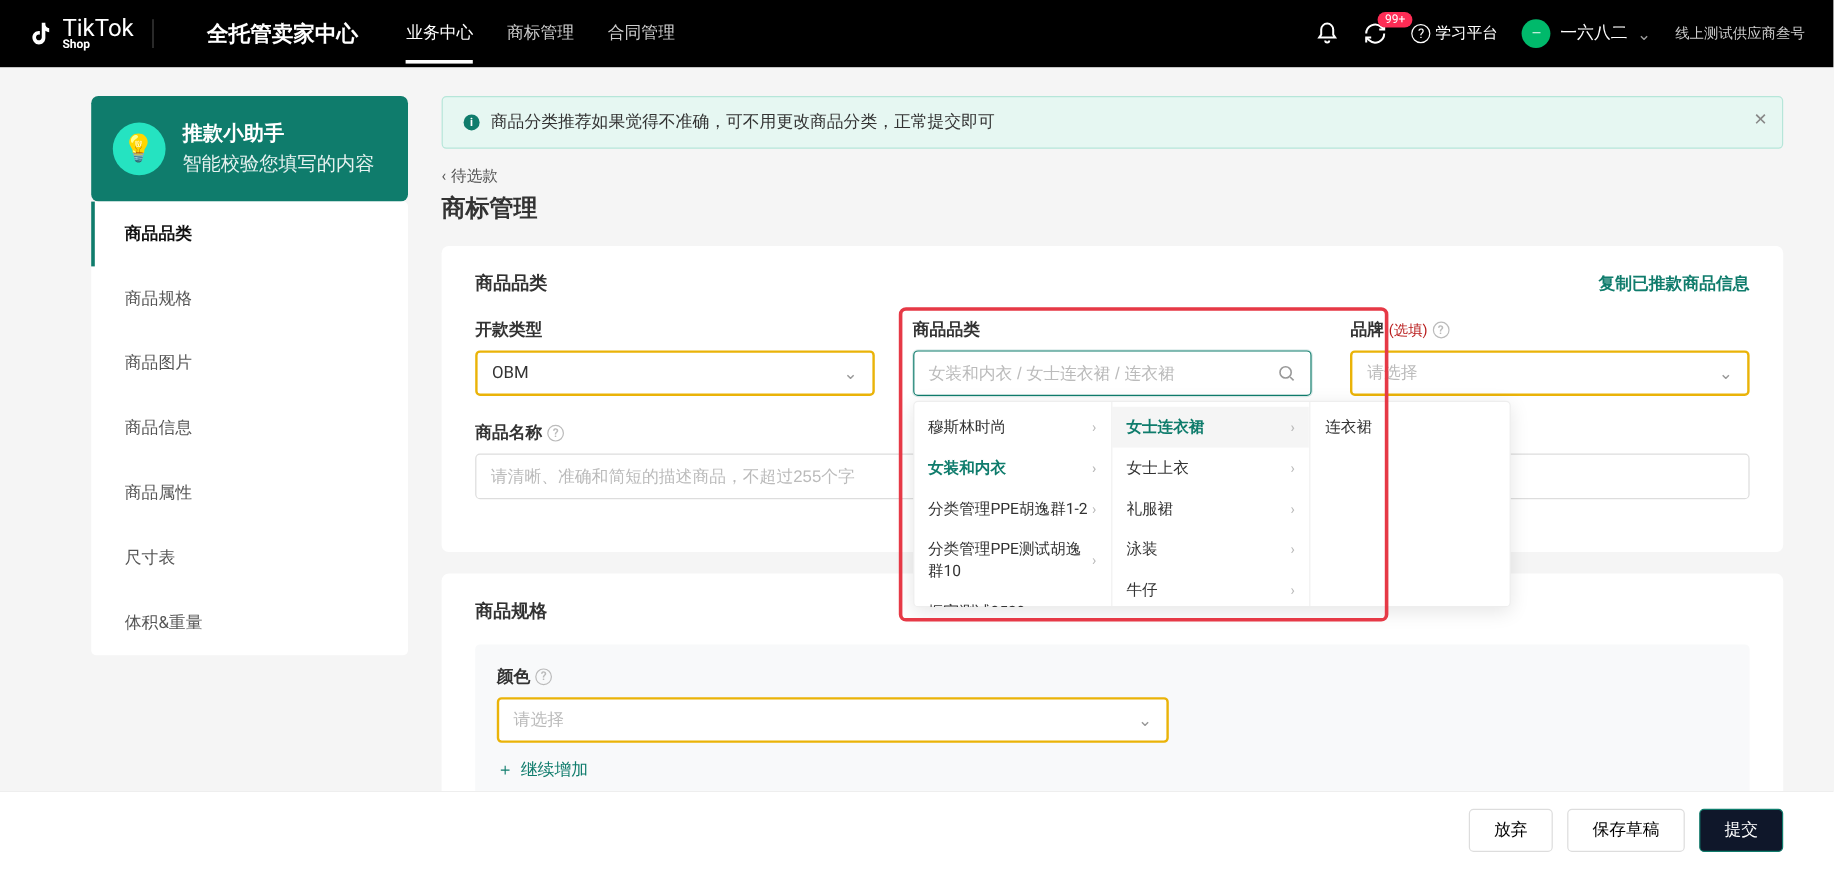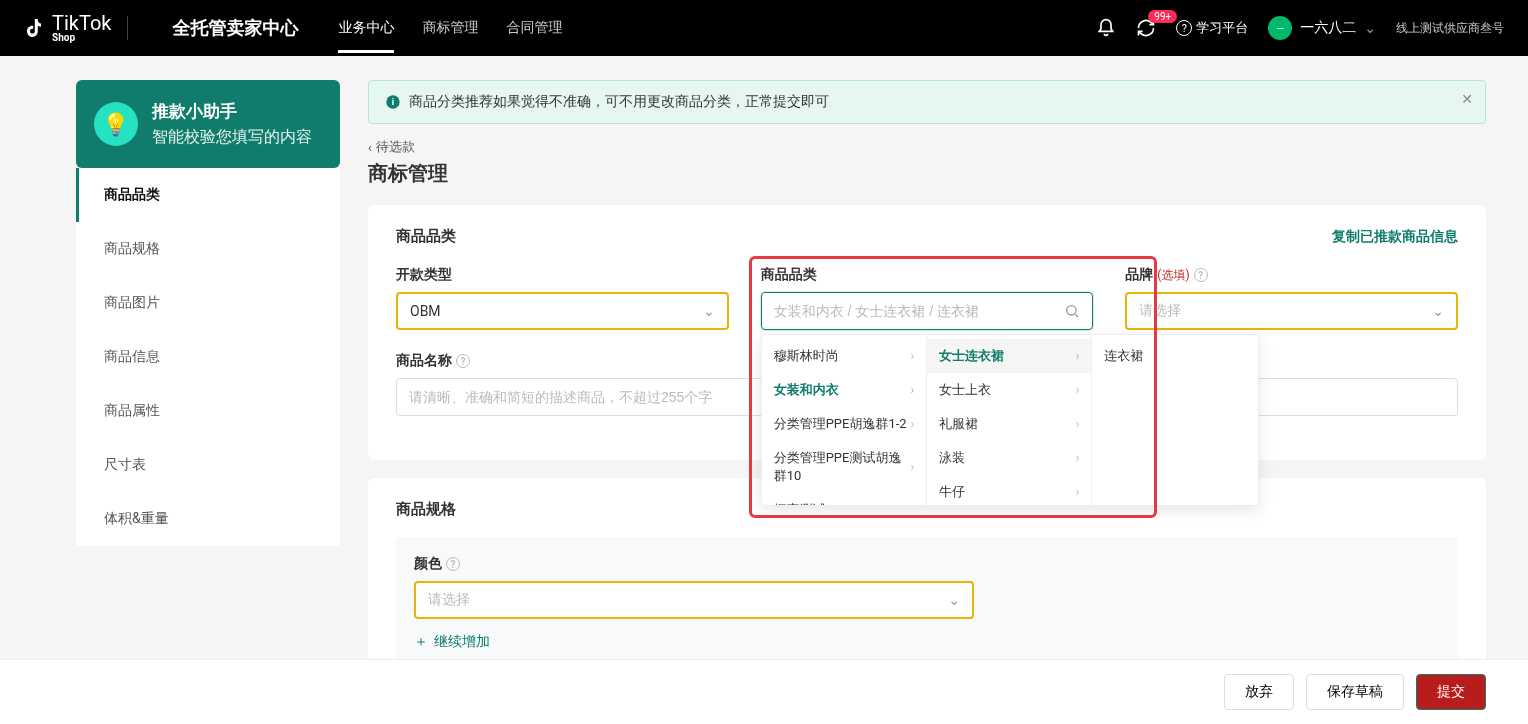--- a/index.html
+++ b/index.html
@@ -58,21 +58,21 @@
 .dd-col:last-child { border-right: none; }
 .dd-item { padding: 8px 12px; display: flex; justify-content: space-between; align-items: center; cursor: pointer; font-size: 13px; color: #333; }
 .dd-item.selected { color: #0f7c6c; font-weight: 600; }
 .dd-item.hover-bg { background: #f5f5f5; }
 .dd-chev { color: #bbb; font-size: 12px; }
 .highlight-box { position: absolute; border: 3px solid #e63946; border-radius: 6px; pointer-events: none; z-index: 20; }
 .spec-card { background: #f8f9fa; border-radius: 4px; padding: 18px; }
 .add-link { color: #0f7c6c; font-size: 14px; cursor: pointer; display: inline-flex; align-items: center; gap: 6px; margin-top: 14px; font-weight: 500; }
 .footer { position: fixed; bottom: 0; left: 0; right: 0; background: #fff; border-top: 1px solid #eee; padding: 14px 42px; display: flex; justify-content: flex-end; gap: 12px; z-index: 30; }
 .btn { height: 36px; padding: 0 20px; border-radius: 4px; font-size: 14px; cursor: pointer; border: 1px solid #ddd; background: #fff; }
-.btn.primary { background: #b91c1c; color: #fff; border-color: #0f7c6c; }
+.btn.primary { background: #0f172a; color: #fff; border-color: #0f7c6c; }
 input.text-input { width: 100%; height: 38px; border: 1px solid #ddd; border-radius: 4px; padding: 0 12px; font-size: 14px; outline: none; }
 input.text-input::placeholder { color: #bbb; }
 svg { display: block; }
 </style>
 </head>
 <body>
 
 <div class="header">
   <div class="logo">
     <svg class="logo-icon" viewBox="0 0 24 24" fill="none">

